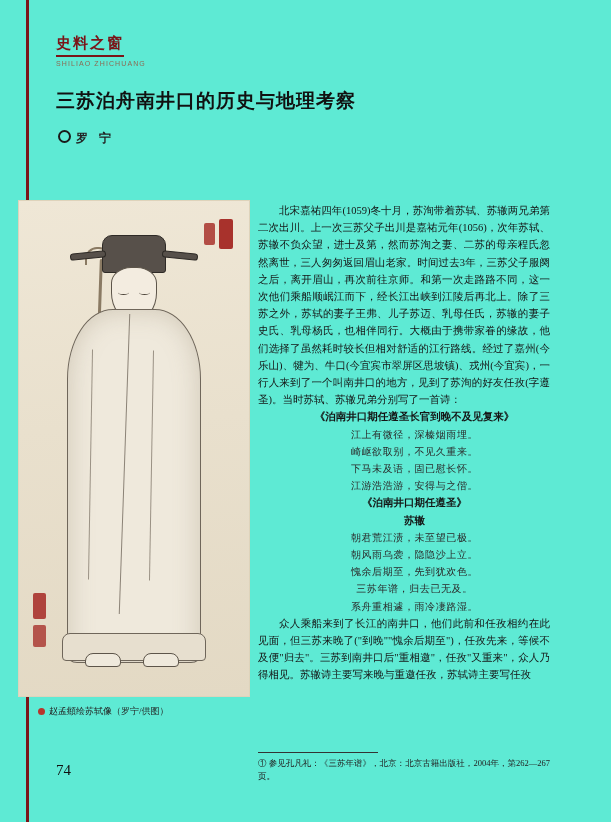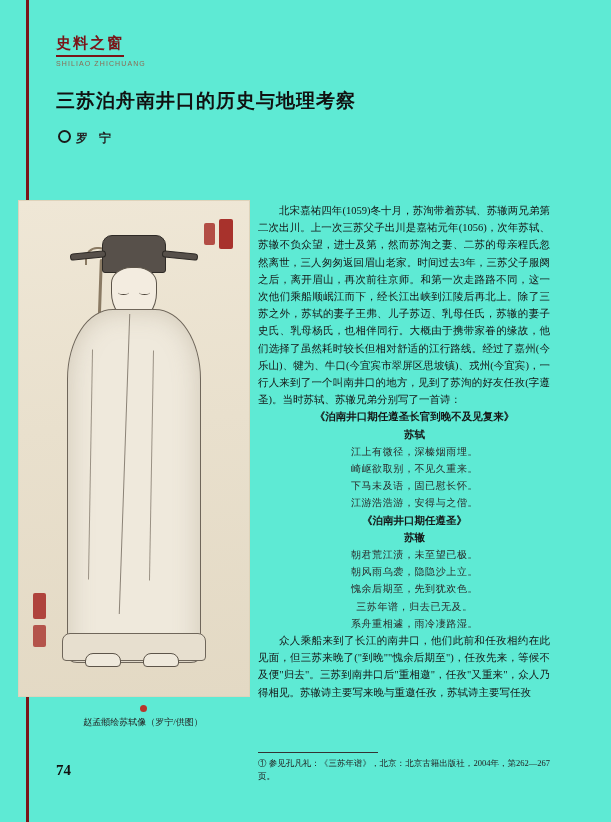--- a/index.html
+++ b/index.html
@@ -246,21 +246,20 @@
   .seal.s4 { left: 14px; top: 424px; width: 13px; height: 22px; opacity: .8; }
 
   .fig-caption {
     margin-top: 8px;
     font-size: 9px;
     color: #222;
     display: flex;
     align-items: center;
     gap: 4px;
     padding-left: 20px;
-    flex-direction: column;
   }
   .fig-caption .dot {
     width: 7px;
     height: 7px;
     border-radius: 50%;
     background: #b8352c;
     flex: none;
   }
 
   
@@ -319,21 +318,21 @@
     line-height: 13px;
     color: #222;
     text-align: justify;
   }
 
   .pagenum {
     position: absolute;
     left: 56px;
     top: 762px;
     font-size: 15px;
-    font-weight: bold;
+    font-weight: normal;
     color: #111;
     font-family: "Liberation Serif", serif;
   }
 </style>
 </head>
 <body>
 
 <div class="page">
 
   <div class="left-rule"></div>
@@ -372,21 +371,20 @@
     <div class="fig-caption">
       <span class="dot"></span>
       <span>赵孟頫绘苏轼像（罗宁/供图）</span>
     </div>
   </div>
 
   <div class="col">
     <p>北宋嘉祐四年(1059)冬十月，苏洵带着苏轼、苏辙两兄弟第二次出川。上一次三苏父子出川是嘉祐元年(1056)，次年苏轼、苏辙不负众望，进士及第，然而苏洵之妻、二苏的母亲程氏忽然离世，三人匆匆返回眉山老家。时间过去3年，三苏父子服阕之后，离开眉山，再次前往京师。和第一次走路路不同，这一次他们乘船顺岷江而下，经长江出峡到江陵后再北上。除了三苏之外，苏轼的妻子王弗、儿子苏迈、乳母任氏，苏辙的妻子史氏、乳母杨氏，也相伴同行。大概由于携带家眷的缘故，他们选择了虽然耗时较长但相对舒适的江行路线。经过了嘉州(今乐山)、犍为、牛口(今宜宾市翠屏区思坡镇)、戎州(今宜宾)，一行人来到了一个叫南井口的地方，见到了苏洵的好友任孜(字遵圣)。当时苏轼、苏辙兄弟分别写了一首诗：</p>
 
     <p class="poem-title">《泊南井口期任遵圣长官到晚不及见复来》</p>
-    <p class="poem-author">苏轼</p>
     <p class="poem-line">江上有微径，深榛烟雨埋。</p>
     <p class="poem-line">崎岖欲取别，不见久重来。</p>
     <p class="poem-line">下马未及语，固已慰长怀。</p>
     <p class="poem-line">江游浩浩游，安得与之偕。</p>
 
     <p class="poem-title">《泊南井口期任遵圣》</p>
     <p class="poem-author">苏辙</p>
     <p class="poem-line">朝君荒江渍，未至望已极。</p>
     <p class="poem-line">朝风雨乌袭，隐隐沙上立。</p>
     <p class="poem-line">愧余后期至，先到犹欢色。</p>

